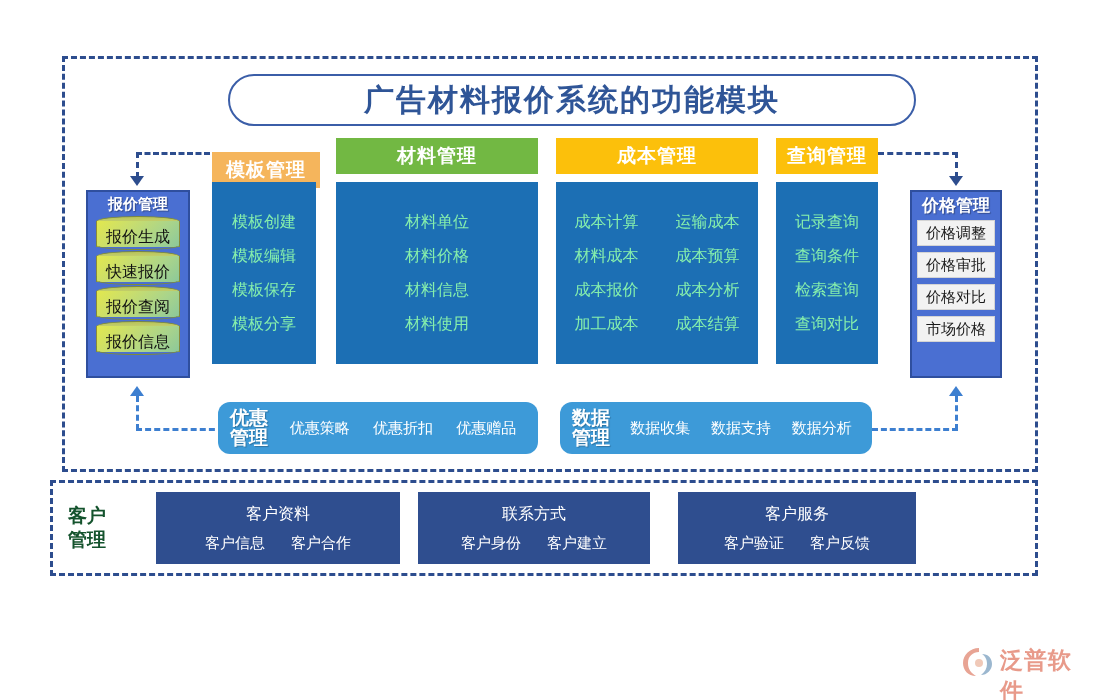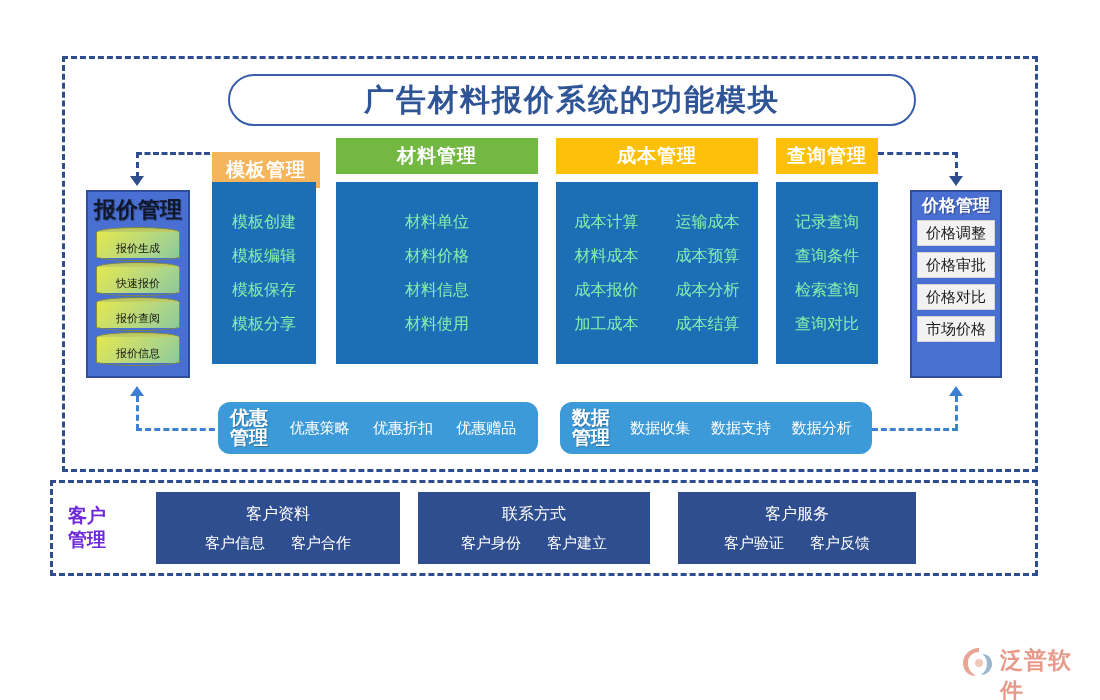--- a/index.html
+++ b/index.html
@@ -56,21 +56,21 @@
     white-space:nowrap;
   }
 
   
   #quote-box{
     position:absolute;left:86px;top:190px;width:104px;height:188px;
     background:#4a6fd2;border:2px solid #2f4f9e;box-sizing:border-box;
     display:flex;flex-direction:column;align-items:center;
   }
   #quote-box .bx-title{
-    color:#0f172a;font-size:22px;font-weight:bold;margin-top:3px;margin-bottom:2px;
+    color:#ffffff;font-size:15px;font-weight:bold;margin-top:3px;margin-bottom:2px;
     text-shadow:1px 1px 1px rgba(0,0,0,.35);
   }
   .cyl{
     position:relative;width:84px;height:33px;margin-bottom:2px;
   }
   .cyl .body{
     position:absolute;left:0;top:5px;width:84px;height:26px;
     background:linear-gradient(135deg,#e2e84e 0%,#c8dd6e 35%,#a9d48b 70%,#8cc89a 100%);
     border-left:1px solid #8a8a3a;border-right:1px solid #8a8a3a;
     box-sizing:border-box;
@@ -81,21 +81,21 @@
     border:1px solid #7e8a3a;border-radius:50%;box-sizing:border-box;
   }
   .cyl .bot{
     position:absolute;left:0;bottom:-1px;width:84px;height:9px;
     border:1px solid #7e8a3a;border-top:none;border-radius:0 0 50% 50%;
     box-sizing:border-box;
   }
   .cyl .lbl{
     position:absolute;left:0;top:10px;width:84px;height:22px;
     display:flex;align-items:center;justify-content:center;
-    font-size:11px;color:#111111;white-space:nowrap;
+    font-size:16px;color:#111111;white-space:nowrap;
   }
 
   
   #price-box{
     position:absolute;left:910px;top:190px;width:92px;height:188px;
     background:#4a6fd2;border:2px solid #2f4f9e;box-sizing:border-box;
     display:flex;flex-direction:column;align-items:center;
   }
   #price-box .bx-title{
     color:#ffffff;font-size:17px;font-weight:bold;margin-top:2px;margin-bottom:3px;
@@ -121,21 +121,21 @@
   .pill .pill-items{
     flex:1;display:flex;align-items:center;justify-content:space-around;
     padding:0 10px 0 4px;
   }
   .pill .pill-items span{color:#ffffff;font-size:15px;white-space:nowrap;}
 
   
   #cust-label{
     position:absolute;left:68px;top:498px;width:80px;height:60px;
     display:flex;flex-direction:column;align-items:flex-start;justify-content:center;
-    font-size:19px;font-weight:bold;color:#6d28d9;line-height:1.25;
+    font-size:19px;font-weight:bold;color:#14532d;line-height:1.25;
   }
   .cust-box{
     position:absolute;top:492px;height:72px;background:#2f4e8f;
     display:flex;flex-direction:column;align-items:center;justify-content:center;
     box-sizing:border-box;
   }
   .cust-box .c-title{color:#ffffff;font-size:16px;margin-bottom:9px;}
   .cust-box .c-row{display:flex;gap:26px;}
   .cust-box .c-row span{color:#ffffff;font-size:15px;white-space:nowrap;}
 

